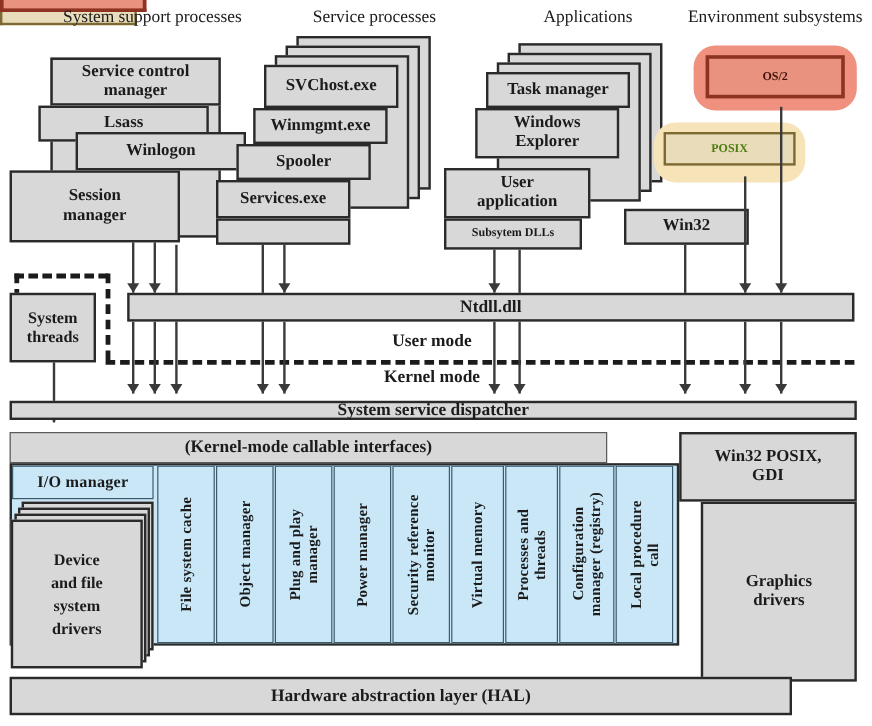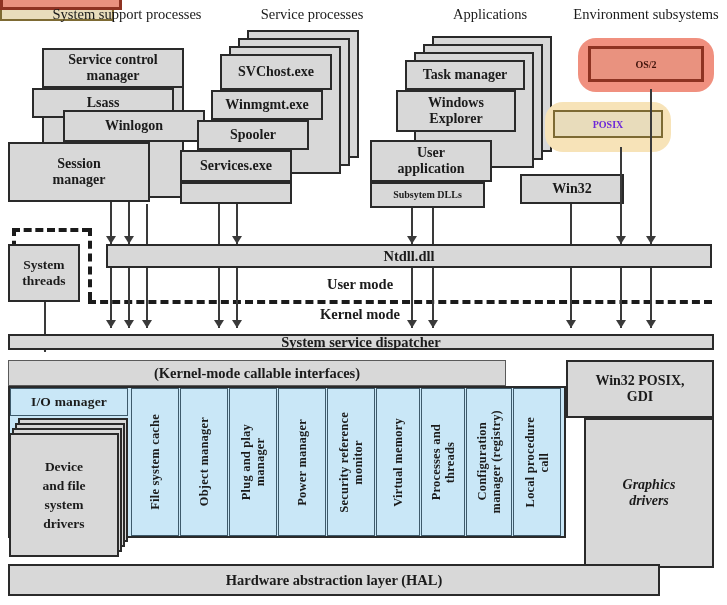--- a/index.html
+++ b/index.html
@@ -64,21 +64,21 @@
   
   .glow{position:absolute;border-radius:18px;}
   .glow-os2{background:#f0907f;}
   .glow-posix{background:#f7e3b8;}
   .hl-box{
     position:absolute;box-sizing:border-box;
     display:flex;align-items:center;justify-content:center;
     font-weight:bold;font-size:10px;
   }
   .os2-box{background:#e9927f;border:3px solid #8e3322;color:#40140c;}
-  .posix-box{background:#e8dcbb;border:2.6px solid #7d6a33;color:#6d28d9;}
+  .posix-box{background:#e8dcbb;border:2.6px solid #7d6a33;color:#4d7c0f;}
   .os2-foot{background:#e9927f;border:3px solid #8e3322;border-top:none;}
   .posix-foot{background:#e8dcbb;border:2.6px solid #7d6a33;border-top:none;}
 </style>
 </head>
 <body>
 
 <div id="stage">
 
   <div class="grp-title" style="left:52px;top:6px;width:150px;">System support
 processes</div>
@@ -225,18 +225,18 @@
     <span>Configuration
 manager (registry)</span>
   </div>
   <div class="vlabel" style="left:513px;top:388px;width:48px;height:148px;">
     <span>Local procedure
 call</span>
   </div>
 
   <div class="box" style="left:566px;top:360px;width:148px;height:58px;white-space:pre-line;border-width:2px;">Win32 POSIX,
 GDI</div>
-  <div class="box" style="left:584px;top:418px;width:130px;height:150px;white-space:pre-line;border-width:2px;font-style:italic;">Graphics
+  <div class="box" style="left:584px;top:418px;width:130px;height:150px;white-space:pre-line;border-width:2px;">Graphics
 drivers</div>
 
   <div class="greybar" style="left:8px;top:564px;width:652px;height:32px;">Hardware abstraction layer (HAL)</div>
 
 </div>
 
 </body></html>

